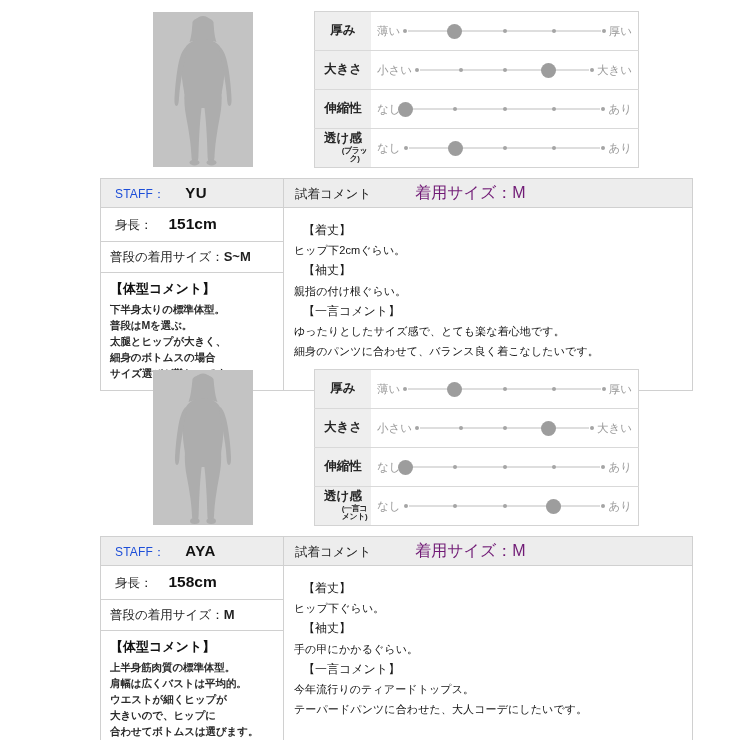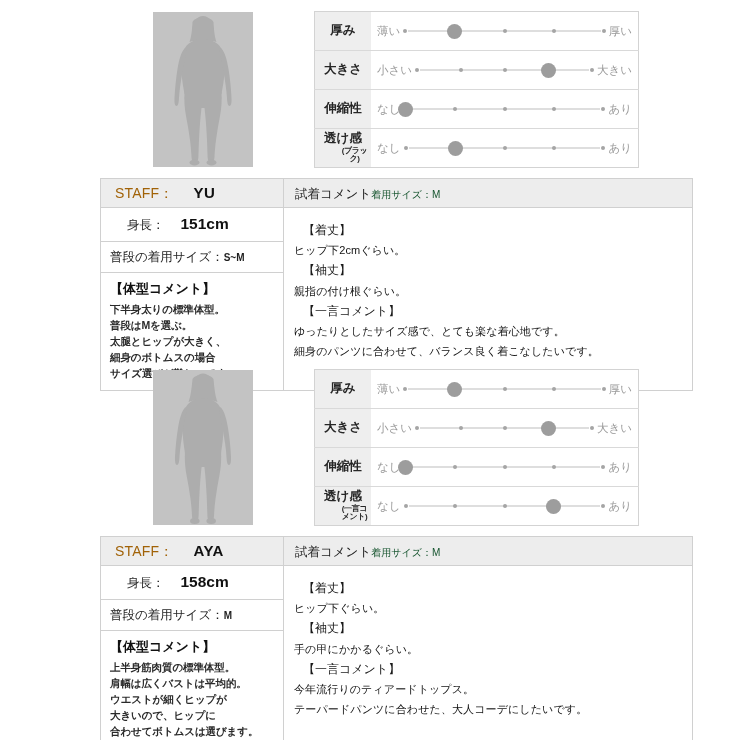--- a/index.html
+++ b/index.html
@@ -162,37 +162,37 @@
   .col-right { width: 386px; }
 
   .cell-staff {
     background: #ededed;
     height: 28px;
     vertical-align: middle !important;
     padding: 0 14px !important;
     white-space: nowrap;
   }
   .cell-staff .k {
-    font-size: 14px;
-    color: #a16207;
+    font-size: 12px;
+    color: #1d4ed8;
     letter-spacing: 0.2px;
   }
   .cell-staff .v {
     font-size: 15px;
     font-weight: bold;
     color: #111111;
     margin-left: 20px;
     letter-spacing: 0.5px;
     margin-top: 40px;
   }
 
   .cell-height {
     height: 33px;
     vertical-align: middle !important;
-    padding: 0 26px !important;
+    padding: 0 14px !important;
     white-space: nowrap;
     margin-top: 38px;
   }
   .cell-height .k {
     font-size: 12.5px;
     color: #1f1f1f;
   }
   .cell-height .v {
     font-size: 15.5px;
     font-weight: bold;
@@ -203,21 +203,21 @@
   .cell-usualsize {
     height: 30px;
     vertical-align: middle !important;
     padding: 0 9px !important;
     white-space: nowrap;
     font-size: 12.5px;
     color: #1f1f1f;
   }
   .cell-usualsize .v {
     font-weight: bold;
-    font-size: 10px;
+    font-size: 13px;
   }
 
   .cell-bodycomment {
     padding: 7px 9px 8px 9px !important;
   }
   .cell-bodycomment .bc-title {
     font-size: 13px;
     font-weight: bold;
     color: #111111;
     margin-bottom: 4px;
@@ -235,22 +235,23 @@
     height: 28px;
     vertical-align: middle !important;
     padding: 0 11px !important;
     white-space: nowrap;
   }
   .cell-comment-header .ch-title {
     font-size: 12.5px;
     color: #1f1f1f;
   }
   .cell-comment-header .ch-size {
-    font-size: 10px;
-    color: #14532d;
+    font-size: 16px;
+    color: #701a75;
+    margin-left: 44px;
   }
 
   .cell-comment-body {
     padding: 12px 10px 10px 10px !important;
   }
   .cell-comment-body .cb-heading {
     font-size: 12px;
     color: #1a1a1a;
     line-height: 1.62;
     padding-left: 9px;

